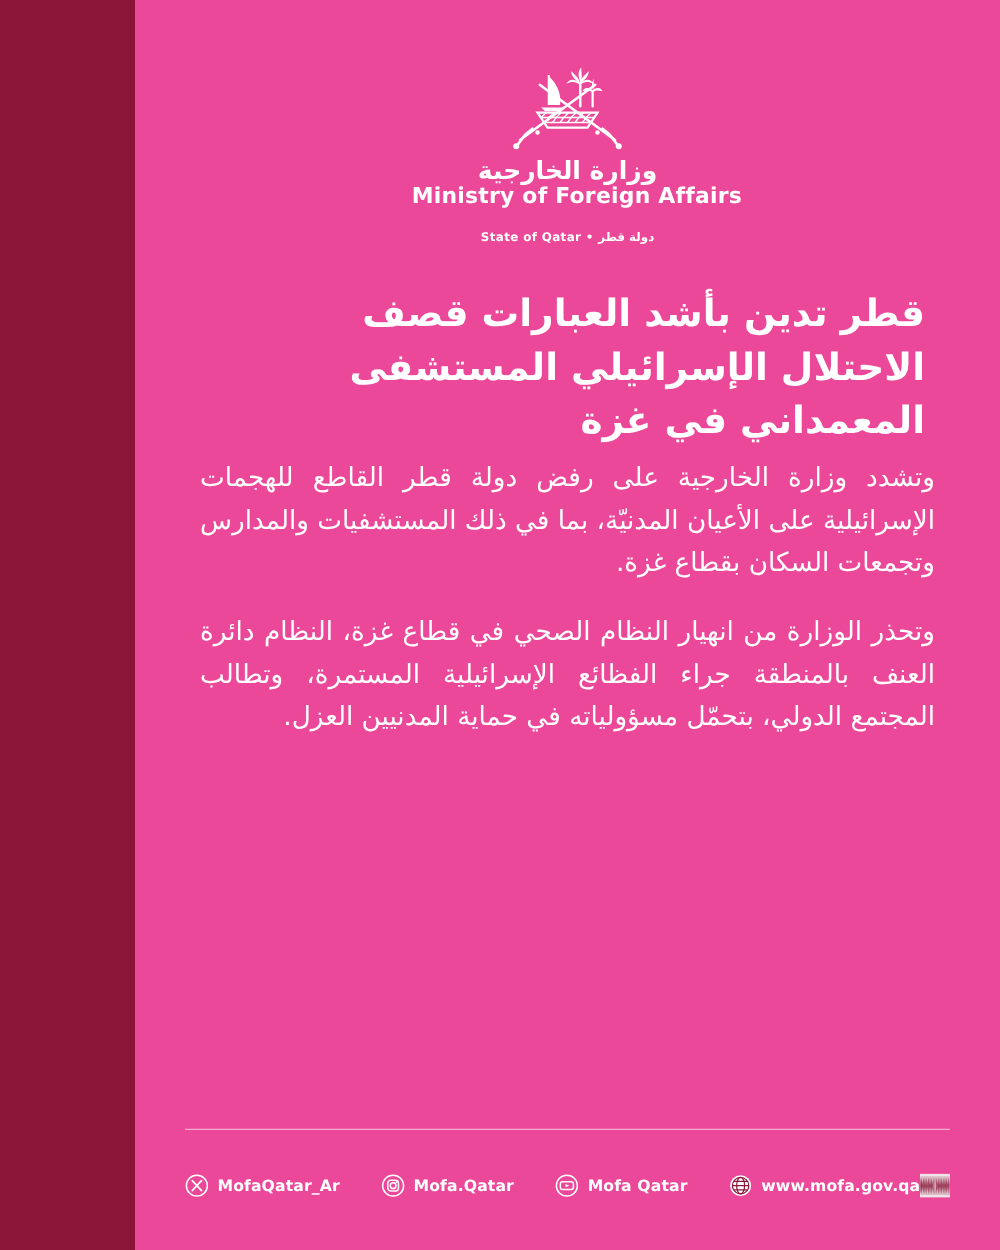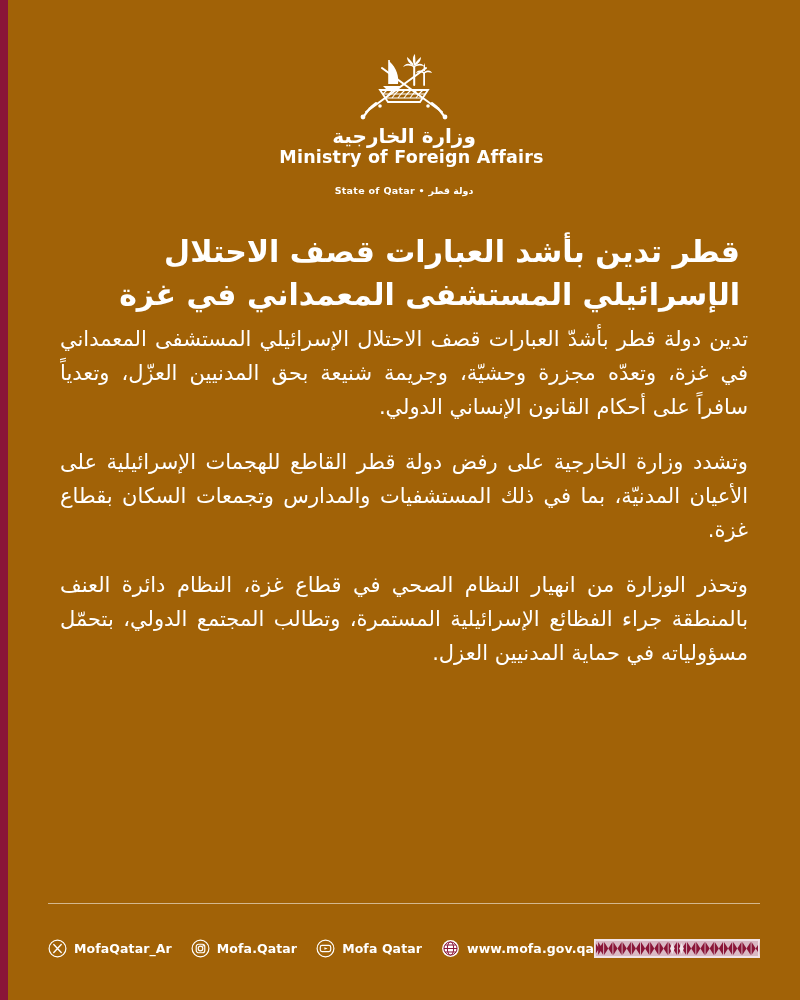--- a/index.html
+++ b/index.html
@@ -12,24 +12,24 @@
     height: 1000px;
     overflow: hidden;
     background: #8a1538;
     font-family: "DejaVu Sans", "Liberation Sans", sans-serif;
     color: #ffffff;
     -webkit-font-smoothing: antialiased;
   }
 
   #card {
     position: relative;
-    width: 792px;
+    width: 692px;
     height: 1000px;
     box-sizing: border-box;
-    background: #a16207;
+    background: #ec4899;
     display: flex;
     flex-direction: column;
   }
 
   
   .header {
     padding-top: 46px;
     display: flex;
     flex-direction: column;
     align-items: center;
@@ -129,21 +129,21 @@
     padding: 0 40px;
     box-sizing: border-box;
     display: flex;
     align-items: center;
     justify-content: space-between;
     direction: ltr;
   }
   .social-row {
     display: flex;
     align-items: flex-start;
-    gap: 19px;
+    gap: 33px;
   }
   .social-item {
     display: flex;
     align-items: center;
     gap: 7px;
     white-space: nowrap;
   }
   .social-item .glyph {
     width: 19px;
     height: 19px;
@@ -222,21 +222,20 @@
     <div class="wordmark">
       <div class="wm-ar">وزارة الخارجية</div>
       <div class="wm-en">Ministry of Foreign Affairs</div>
       <div class="wm-sub">State of Qatar • دولة قطر</div>
     </div>
   </div>
 
   <h1 class="title">قطر تدين بأشد العبارات قصف الاحتلال الإسرائيلي المستشفى المعمداني في غزة</h1>
 
   <div class="body-wrap">
-    <p class="para">تدين دولة قطر بأشدّ العبارات قصف الاحتلال الإسرائيلي المستشفى المعمداني في غزة، وتعدّه مجزرة وحشيّة، وجريمة شنيعة بحق المدنيين العزّل، وتعدياً سافراً على أحكام القانون الإنساني الدولي.</p>
     <p class="para">وتشدد وزارة الخارجية على رفض دولة قطر القاطع للهجمات الإسرائيلية على الأعيان المدنيّة، بما في ذلك المستشفيات والمدارس وتجمعات السكان بقطاع غزة.</p>
     <p class="para">وتحذر الوزارة من انهيار النظام الصحي في قطاع غزة، النظام دائرة العنف بالمنطقة جراء الفظائع الإسرائيلية المستمرة، وتطالب المجتمع الدولي، بتحمّل مسؤولياته في حماية المدنيين العزل.</p>
   </div>
 
   <div class="divider"></div>
 
   <div class="footer">
 
     <div class="social-row">
 

